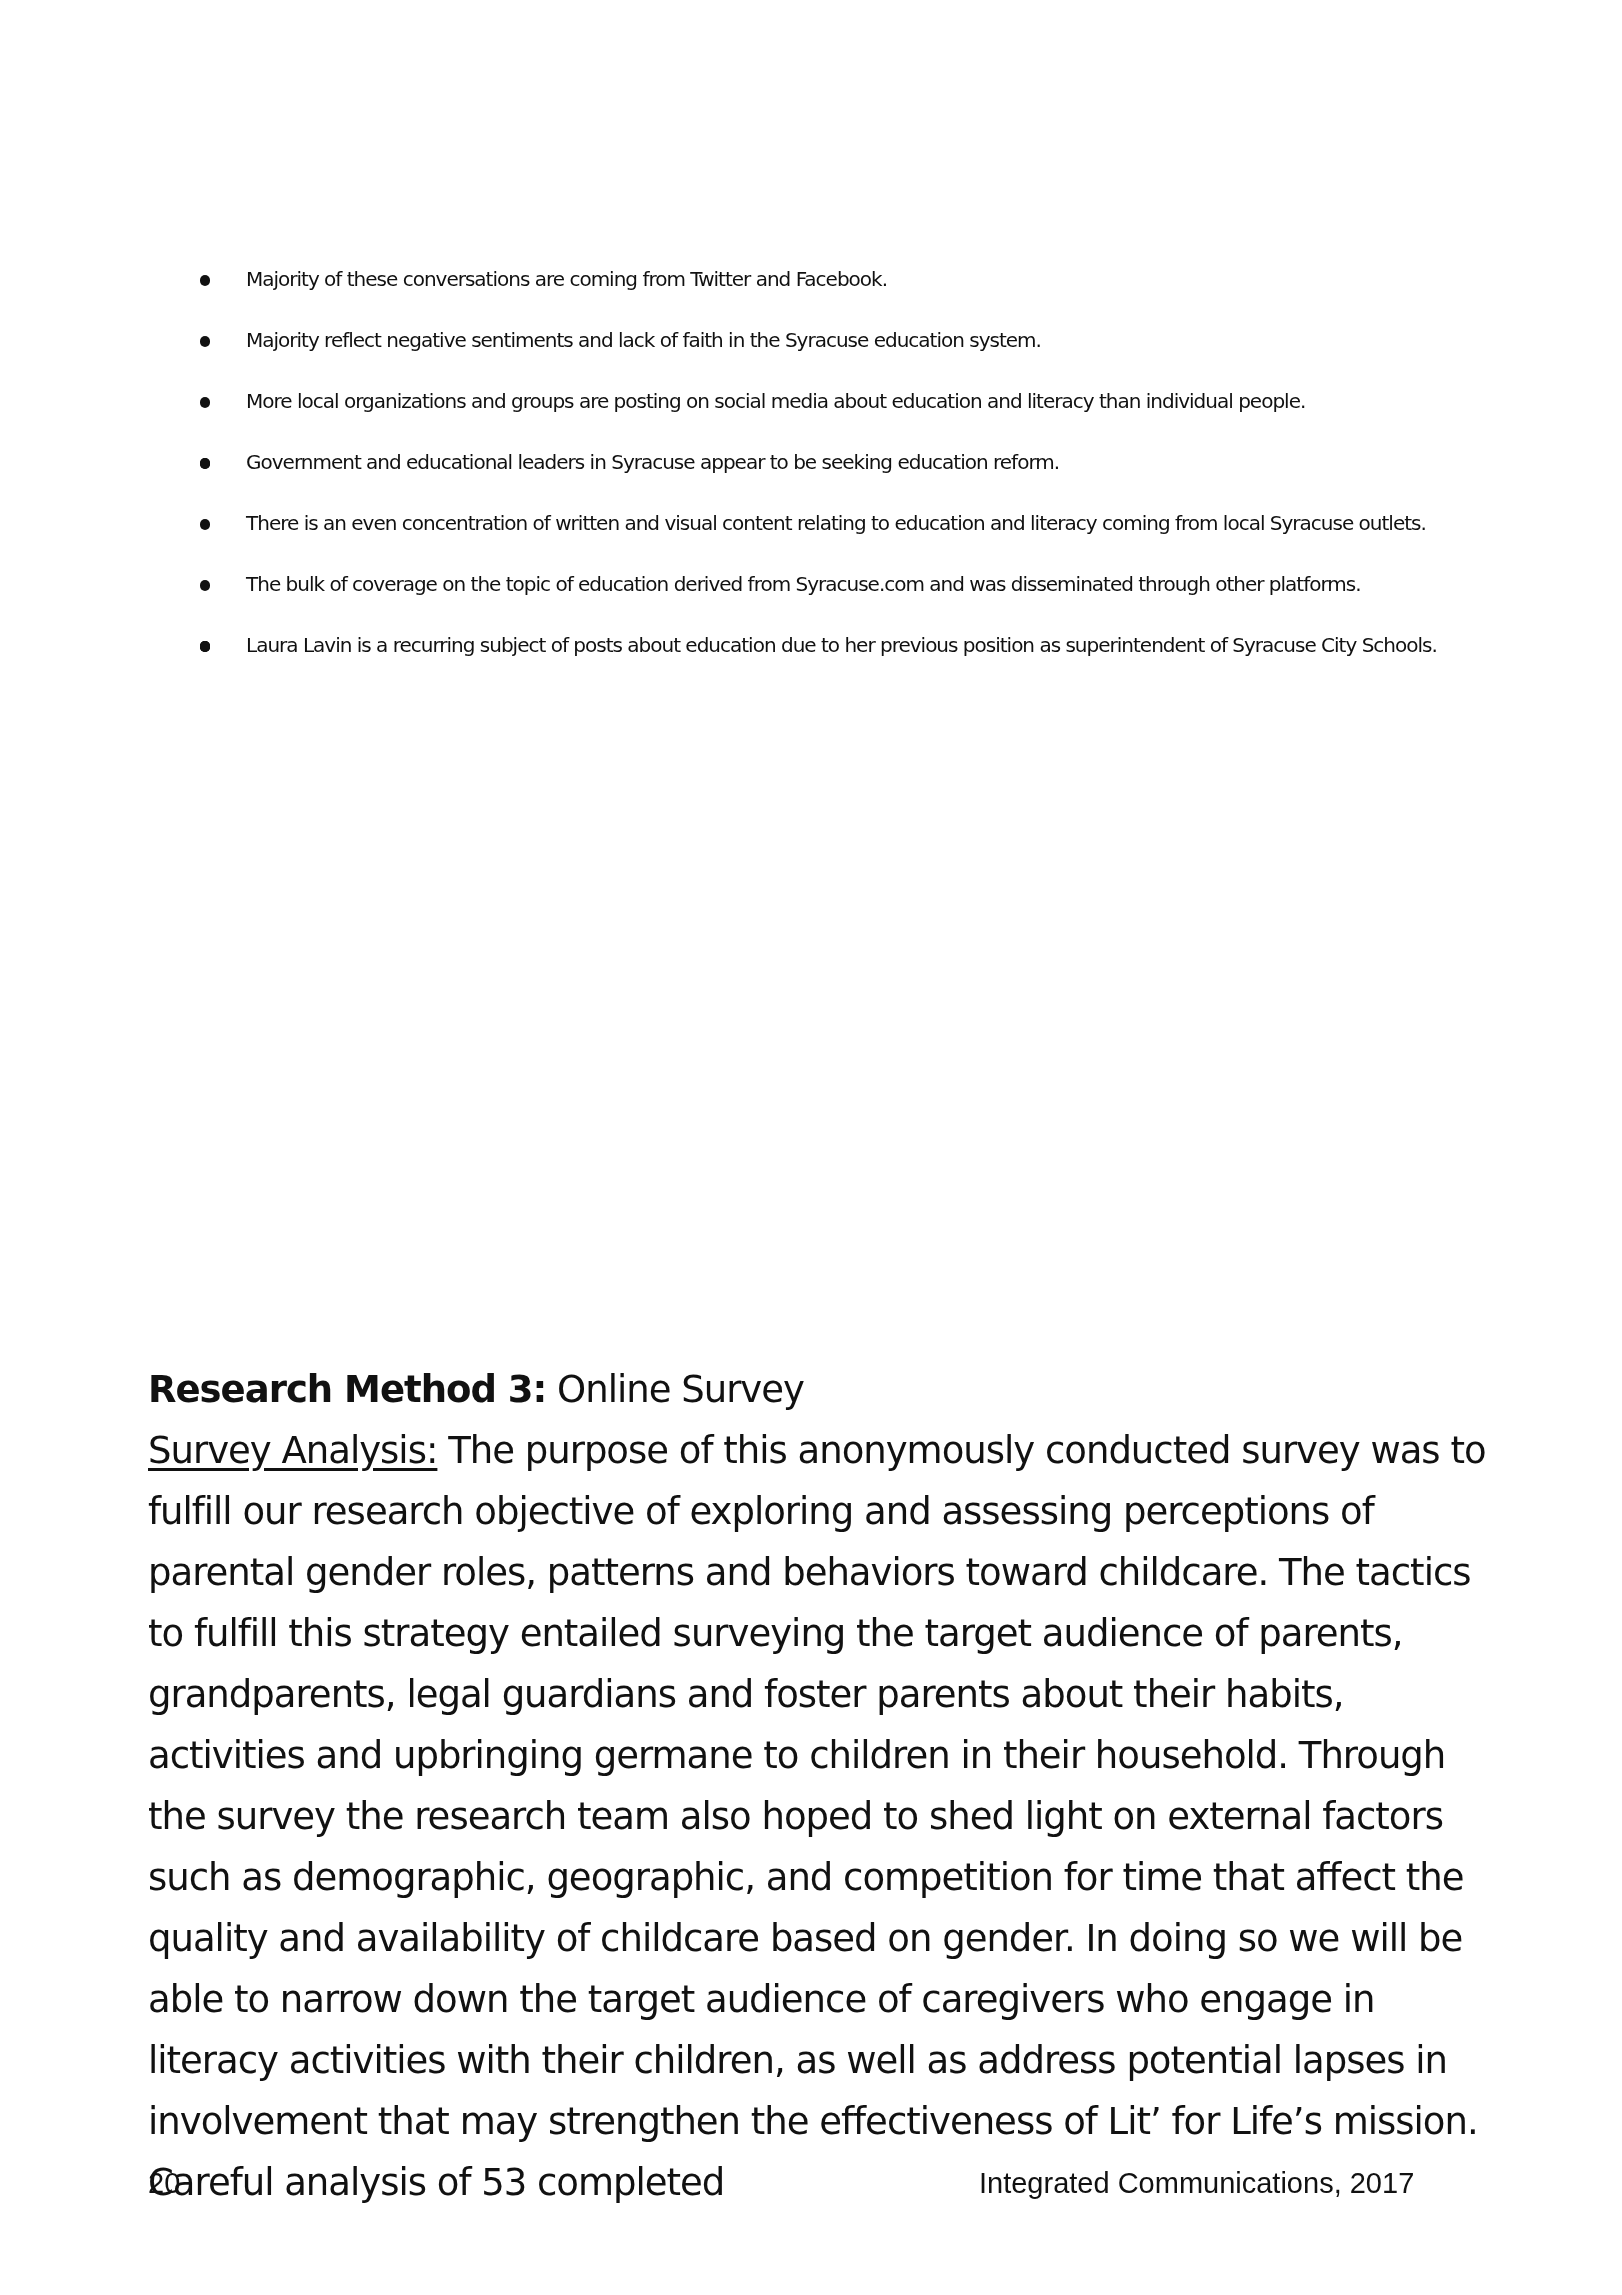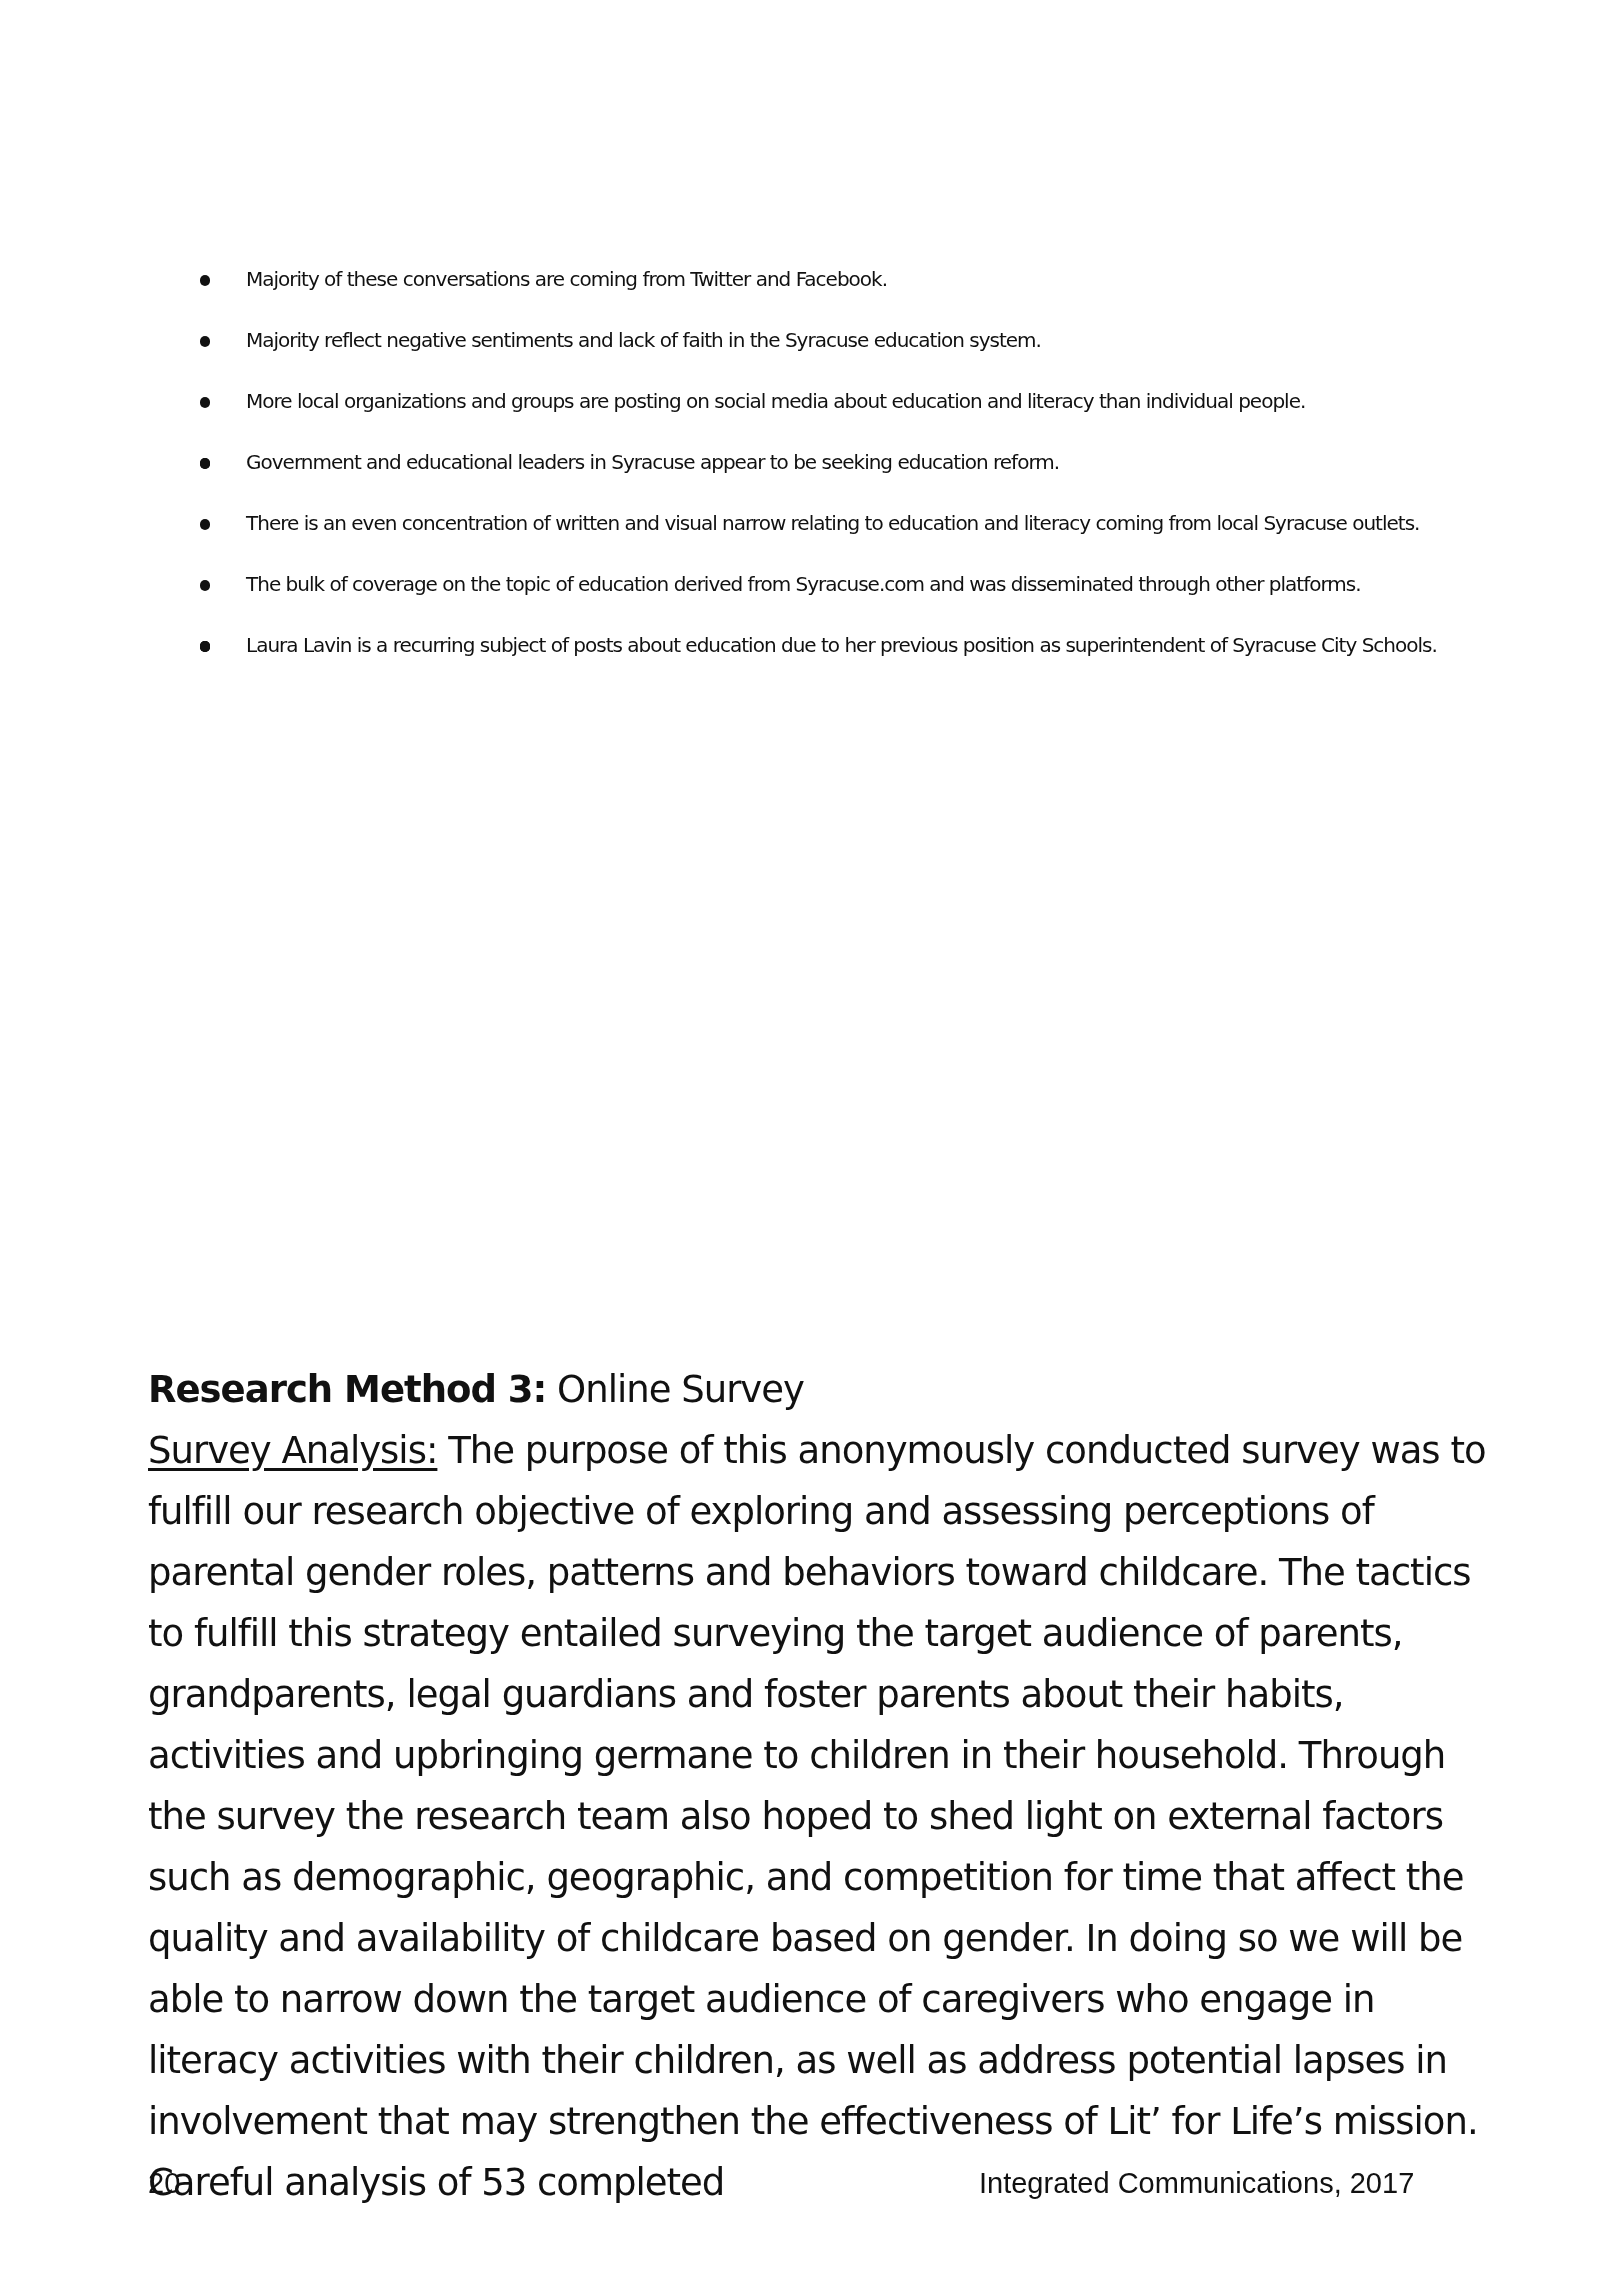--- a/index.html
+++ b/index.html
@@ -18,21 +18,21 @@
 </head>
 <body>
 
 <div class="page">
   <ul class="bullets">
     <li><span class="dot"></span><span>Majority of these conversations are coming from Twitter and Facebook.</span></li>
     <li><span class="dot"></span><span>Majority reflect negative sentiments and lack of faith in the Syracuse education system.</span></li>
     <li><span class="dot"></span><span>More local organizations and groups are posting on social media about education and literacy than individual people.</span></li>
     <li><span class="dot"></span></li>
     <li><span class="dot"></span><span>Government and educational leaders in Syracuse appear to be seeking education reform.</span></li>
-    <li><span class="dot"></span><span>There is an even concentration of written and visual narrow relating to education and literacy coming from local Syracuse outlets.</span></li>
+    <li><span class="dot"></span><span>There is an even concentration of written and visual content relating to education and literacy coming from local Syracuse outlets.</span></li>
     <li><span class="dot"></span><span>The bulk of coverage on the topic of education derived from Syracuse.com and was disseminated through other platforms.</span></li>
     <li><span class="dot"></span></li>
     <li><span class="dot"></span></li>
     <li><span class="dot"></span><span>Laura Lavin is a recurring subject of posts about education due to her previous position as superintendent of Syracuse City Schools.</span></li>
   </ul>
 
   <div class="section">
     <div><b>Research Method 3:</b><span> Online Survey</span></div>
     <div><span class="u">Survey Analysis:</span><span> The purpose of this anonymously conducted survey was to fulfill our research objective of exploring and assessing perceptions of parental gender roles, patterns and behaviors toward childcare. The tactics to fulfill this strategy entailed surveying the target audience of parents, grandparents, legal guardians and foster parents about their habits, activities and upbringing germane to children in their household. Through the survey the research team also hoped to shed light on external factors such as demographic, geographic, and competition for time that affect the quality and availability of childcare based on gender. In doing so we will be able to narrow down the target audience of caregivers who engage in literacy activities with their children, as well as address potential lapses in involvement that may strengthen the effectiveness of Lit’ for Life’s mission. Careful analysis of 53 completed</span></div>
   </div>

